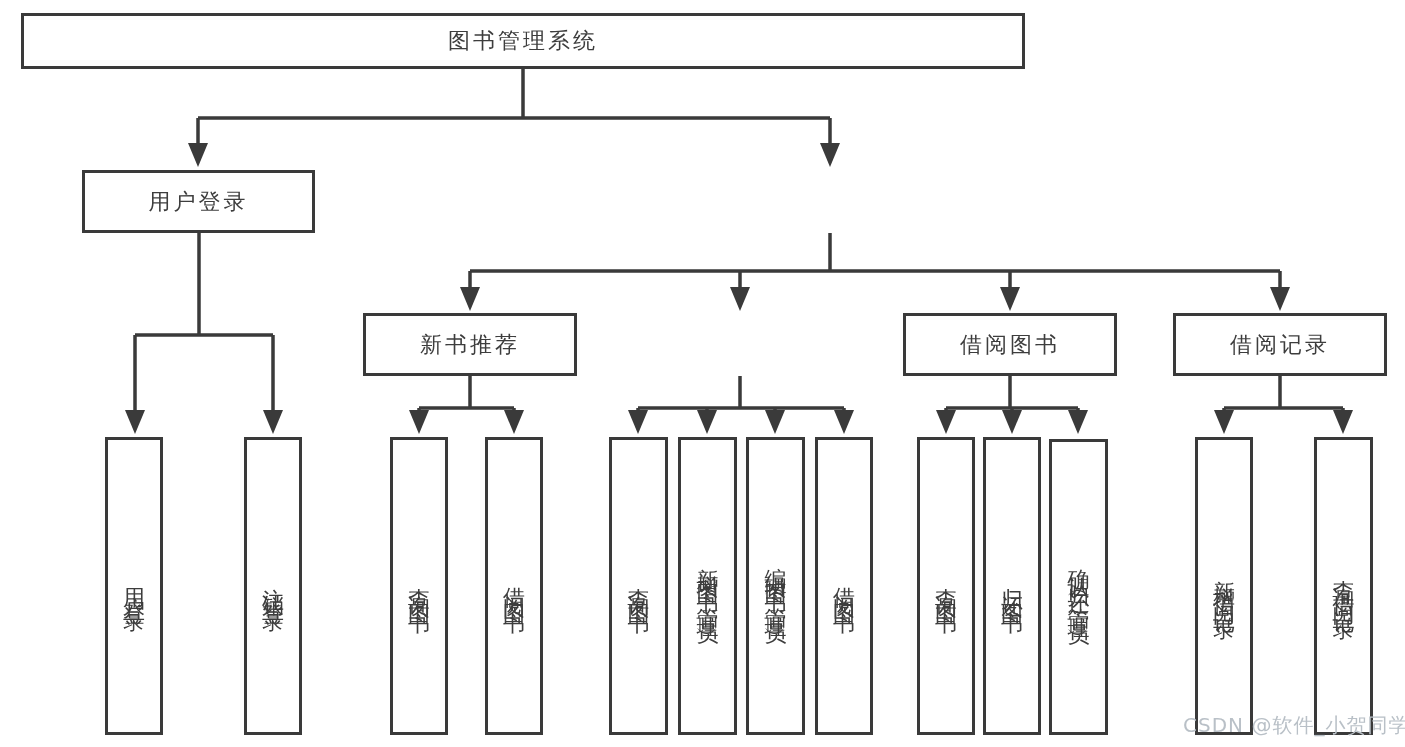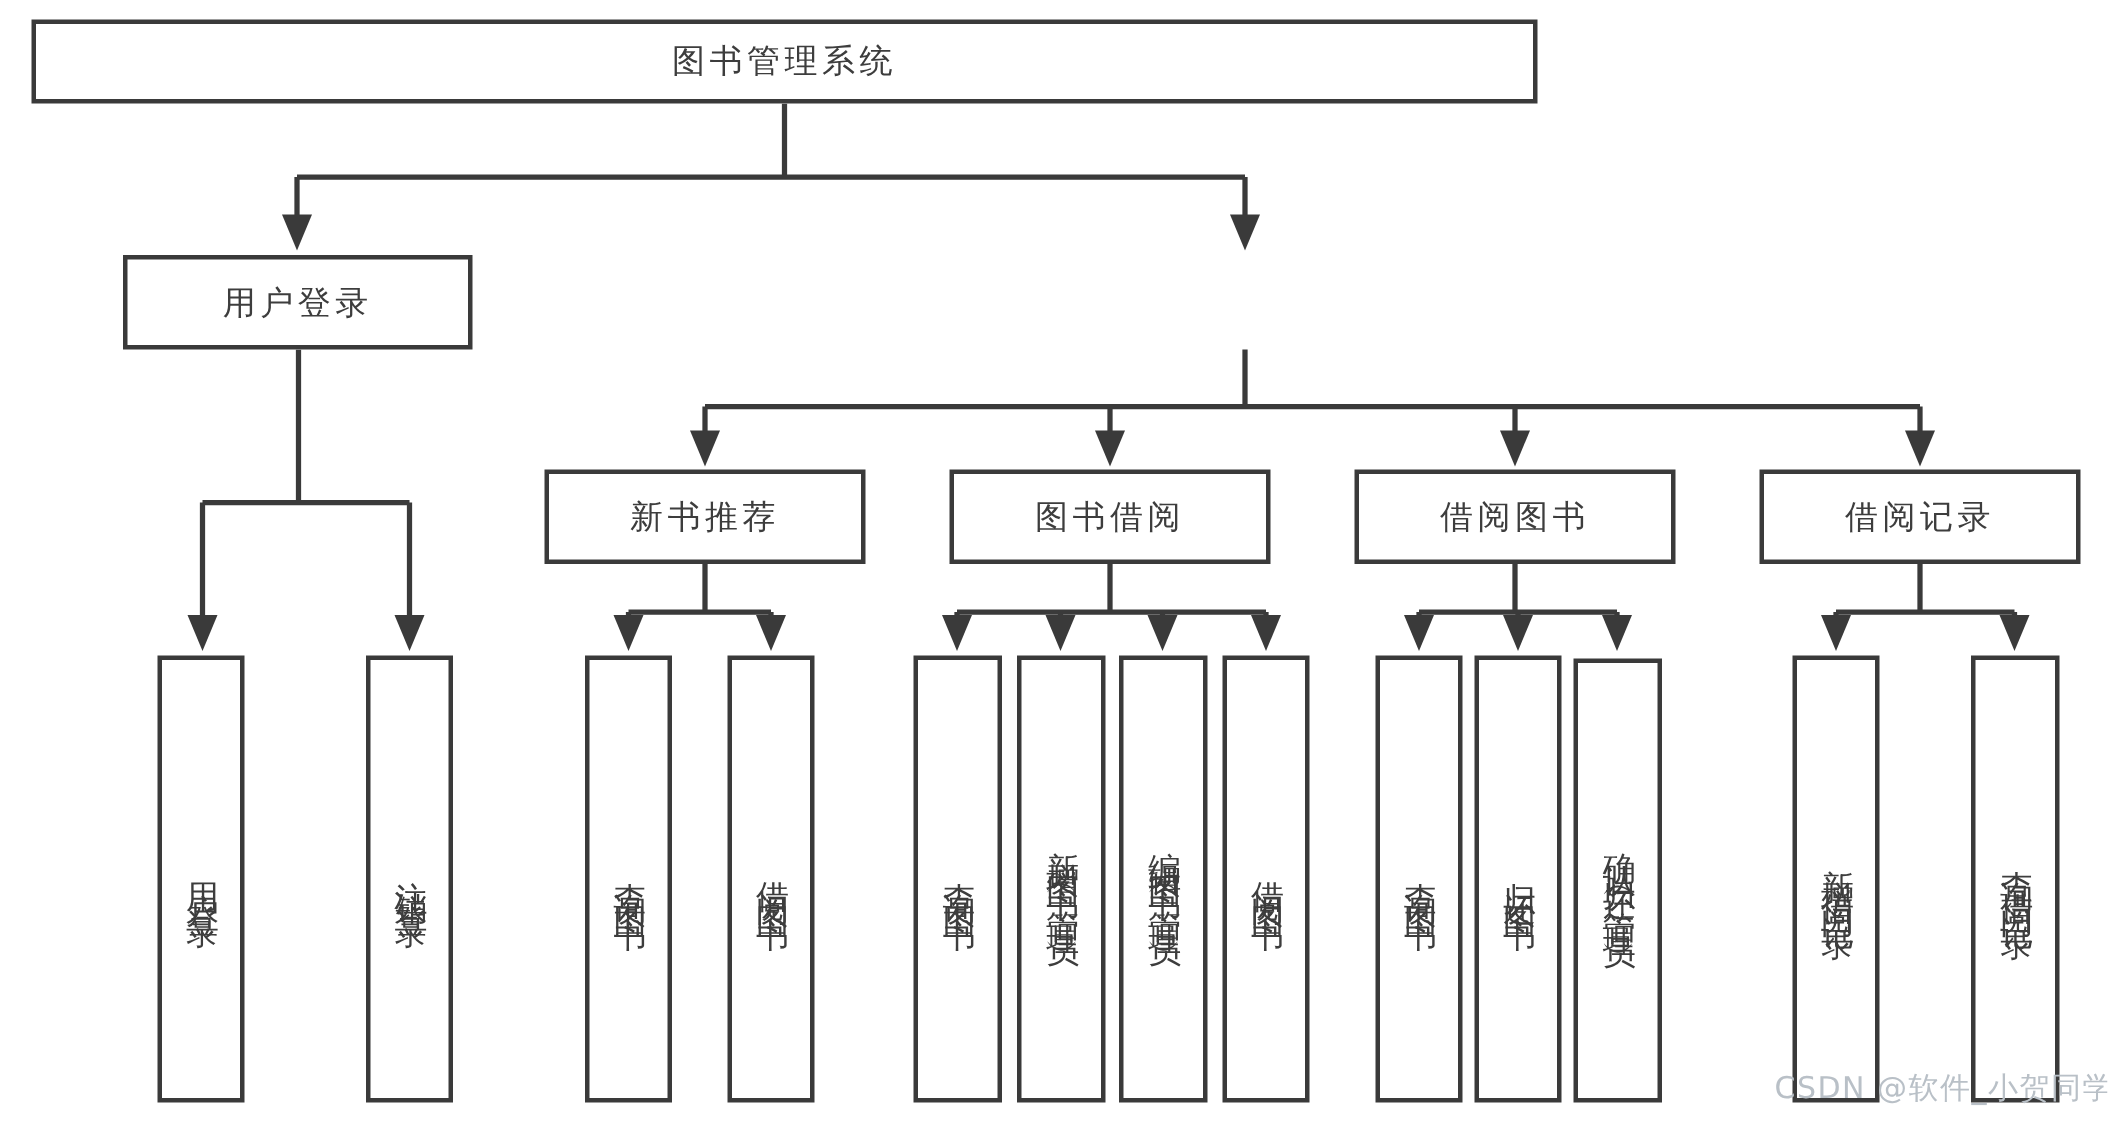--- a/index.html
+++ b/index.html
@@ -103,21 +103,20 @@
       <polygon points="1214,410 1234,410 1224,434"></polygon>
       <polygon points="1333,410 1353,410 1343,434"></polygon>
     </g>
   </svg>
 
   <div class="box h" style="left:21px;top:13px;width:1004px;height:56px;">图书管理系统</div>
 
   <div class="box h" style="left:82px;top:170px;width:233px;height:63px;">用户登录</div>
 
   <div class="box h" style="left:363px;top:313px;width:214px;height:63px;">新书推荐</div>
-  <div class="box h" style="left:633px;top:313px;width:214px;height:63px;">图书借阅</div>
   <div class="box h" style="left:903px;top:313px;width:214px;height:63px;">借阅图书</div>
   <div class="box h" style="left:1173px;top:313px;width:214px;height:63px;">借阅记录</div>
 
   <div class="box v" style="left:105px;top:437px;width:58px;height:298px;">用户登录</div>
   <div class="box v" style="left:244px;top:437px;width:58px;height:298px;">注销登录</div>
 
   <div class="box v" style="left:390px;top:437px;width:58px;height:298px;">查询图书</div>
   <div class="box v" style="left:485px;top:437px;width:58px;height:298px;">借阅图书</div>
 
   <div class="box v" style="left:609px;top:437px;width:59px;height:298px;">查询图书</div>

